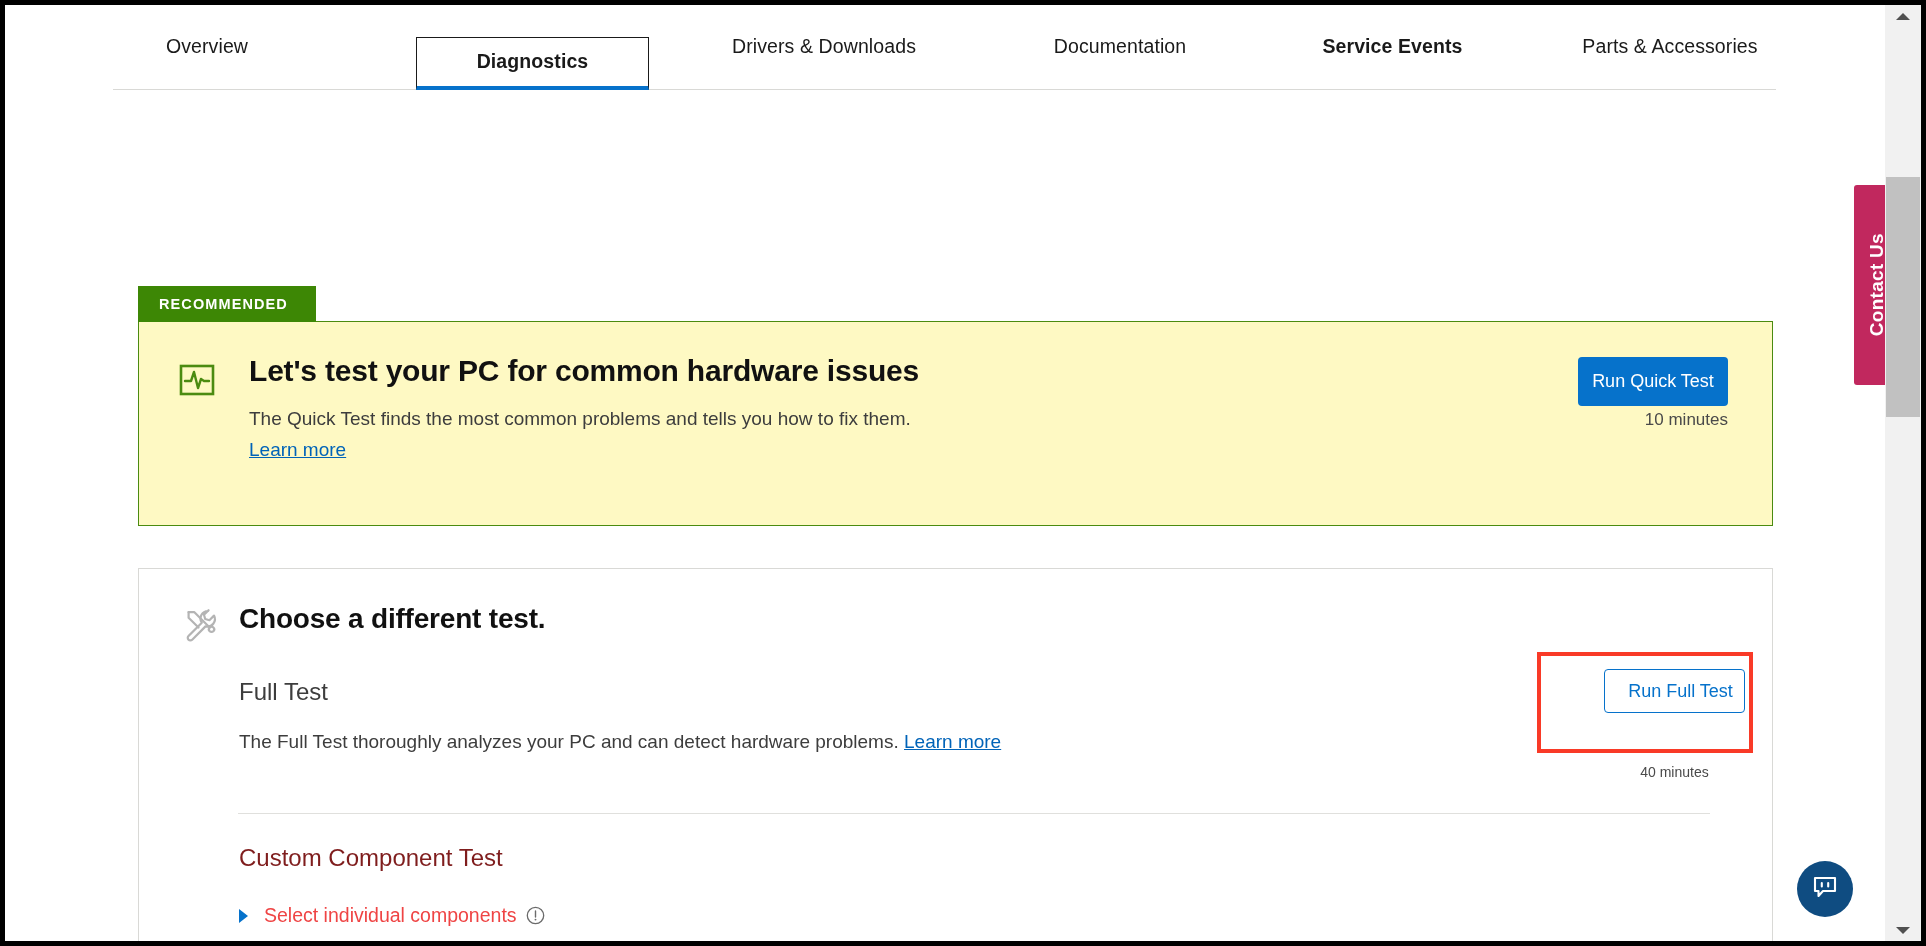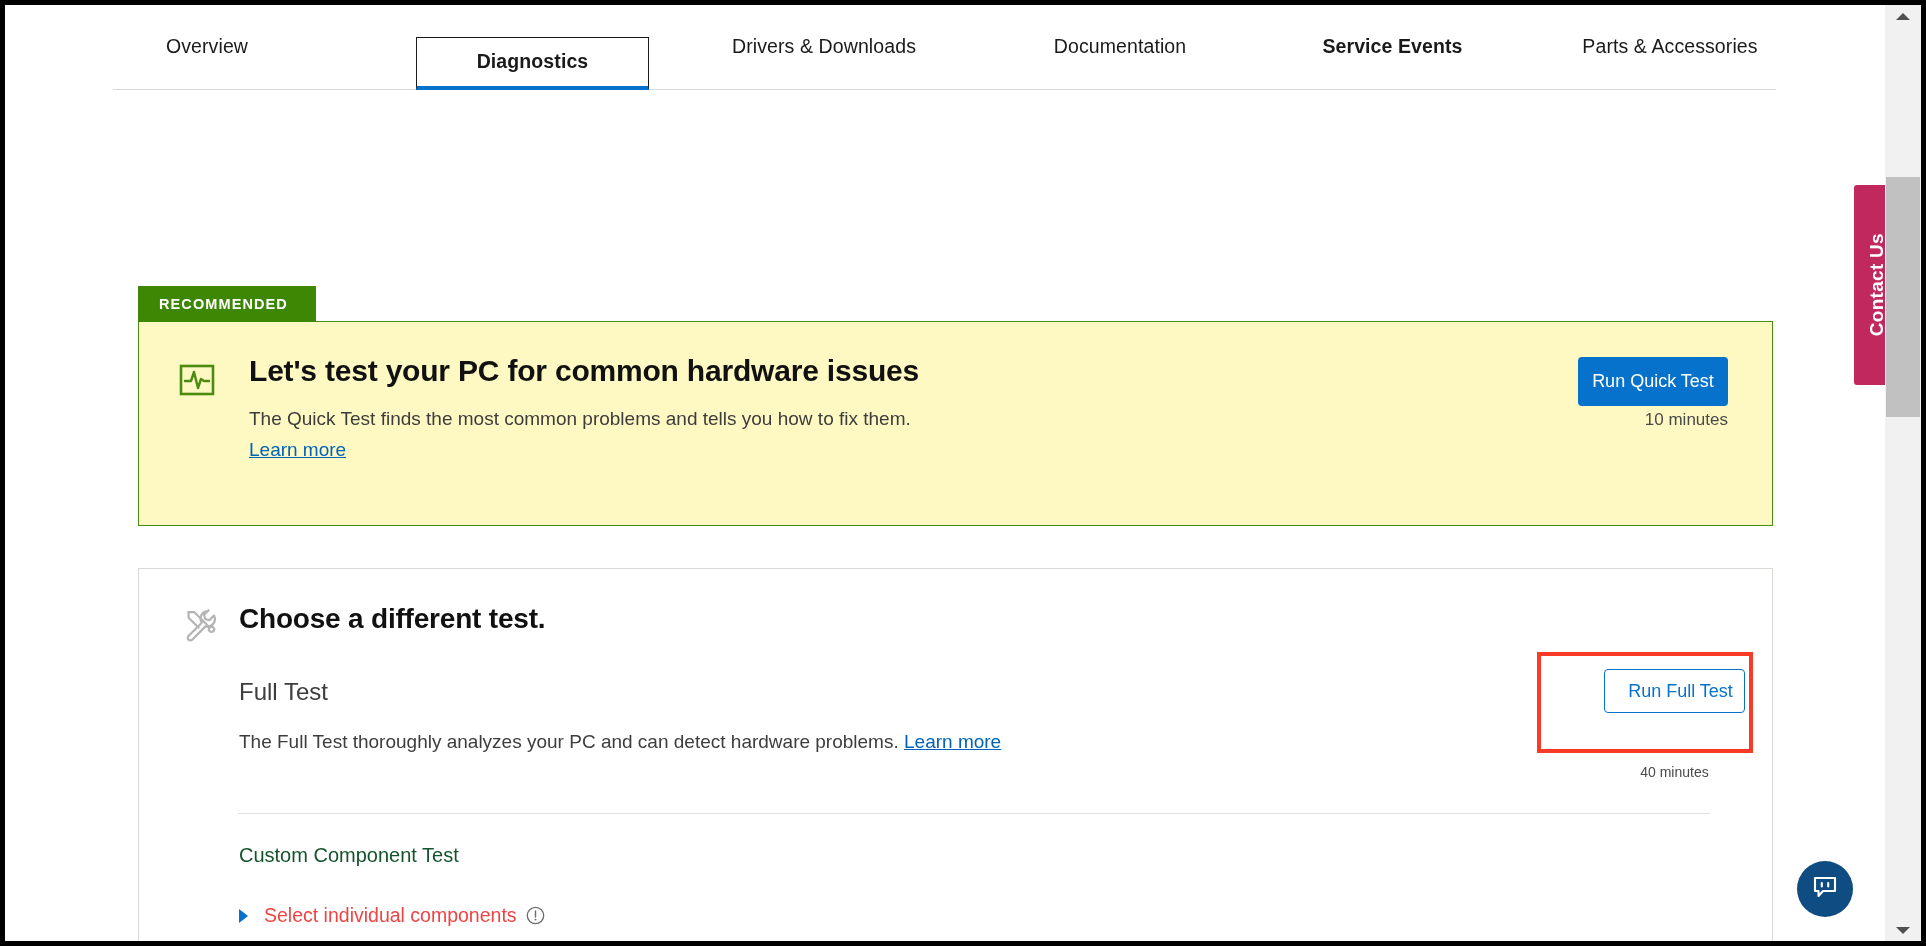--- a/index.html
+++ b/index.html
@@ -242,22 +242,22 @@
     top: 244px;
     width: 1472px;
     height: 1px;
     background: #e0e0dd;
   }
 
   #custom-test-name {
     position: absolute;
     left: 100px;
     top: 275px;
-    font-size: 20px;
-    color: #14532d;
+    font-size: 24px;
+    color: #7f1d1d;
   }
 
   #select-components-row {
     position: absolute;
     left: 100px;
     top: 335px;
     display: flex;
     align-items: center;
     cursor: pointer;
   }

